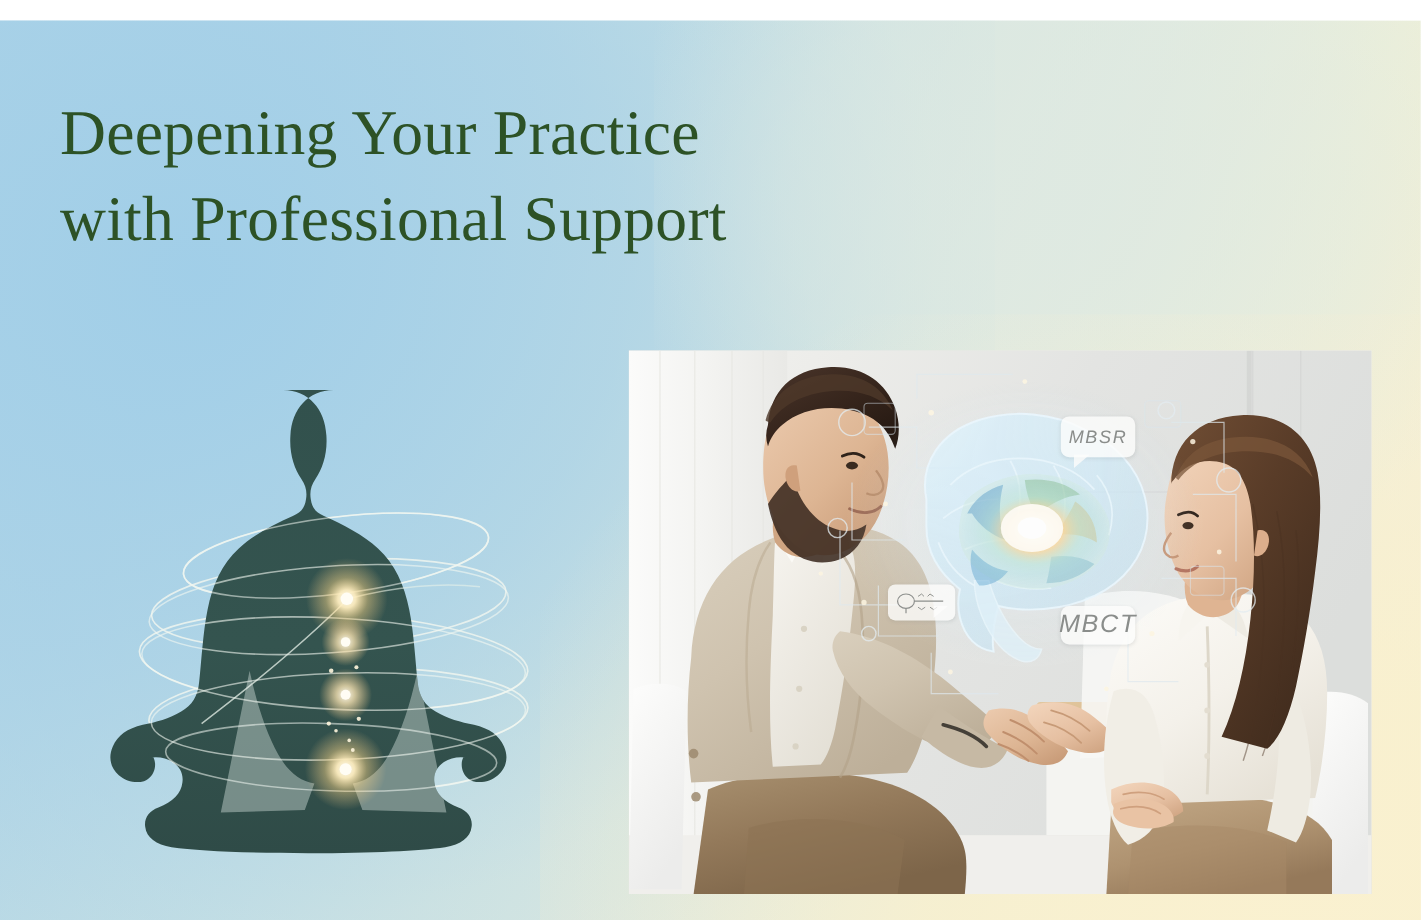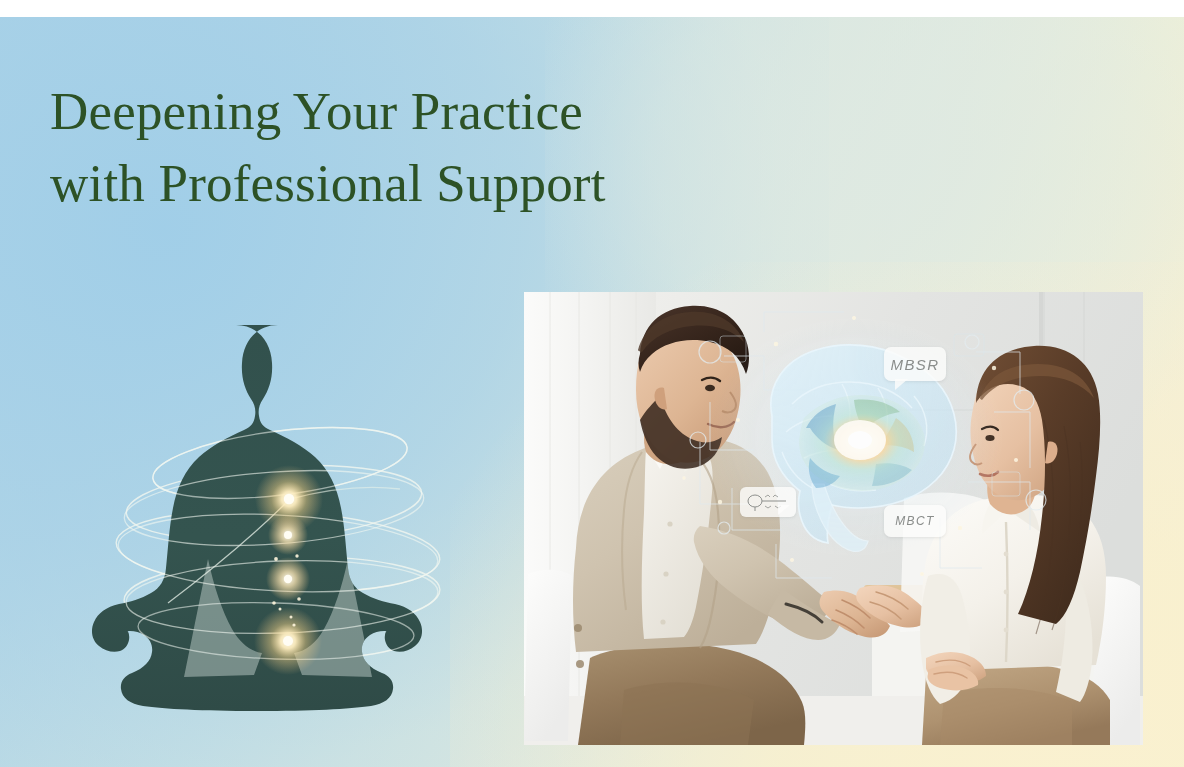--- a/index.html
+++ b/index.html
@@ -136,21 +136,21 @@
     width: 0; height: 0;
     border-left: 0 solid transparent;
     border-right: 13px solid transparent;
     border-top: 11px solid rgba(252,252,251,0.80);
   }
   .label-mbct {
     left: 884px;
     top: 488px;
     width: 62px;
     height: 32px;
-    font-size: 12px;
+    font-size: 21px;
   }
   .label-scribble {
     left: 740px;
     top: 470px;
     width: 56px;
     height: 30px;
     border-radius: 6px;
   }
   .label-scribble::after {
     content: "";

